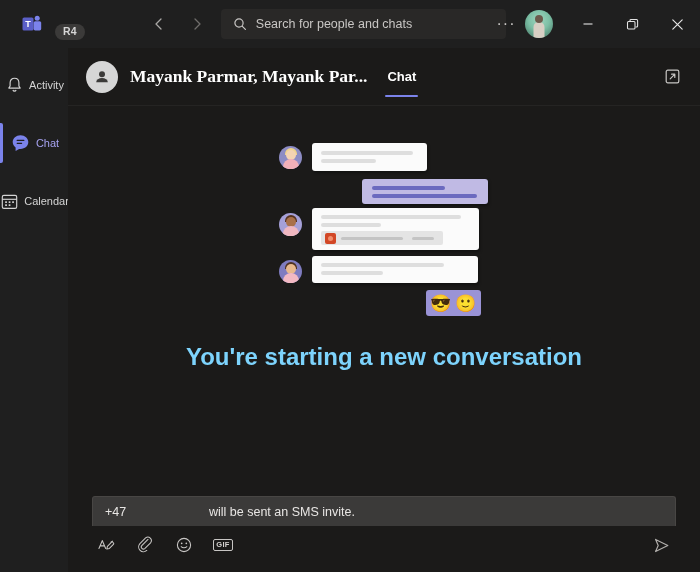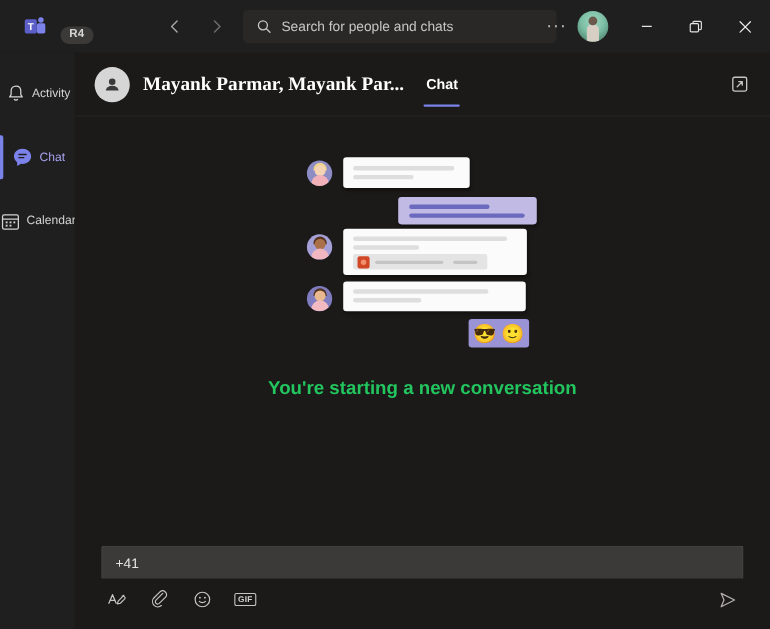--- a/index.html
+++ b/index.html
@@ -336,23 +336,23 @@
     border-radius: 3px;
     display: flex;
     align-items: center;
     justify-content: center;
     gap: 4px;
     font-size: 17px;
     line-height: 1;
   }
   .empty-title {
     margin-top: 20px;
-    font-size: 17px;
+    font-size: 24px;
     font-weight: bold;
-    color: #22c55e;
+    color: #7dd3fc;
   }
   .empty-sub {
     margin-top: 11px;
     font-size: 13.5px;
     color: #d4d2d0;
   }
 
   
   .compose-wrap {
     flex: 0 0 auto;
@@ -593,21 +593,22 @@
             <span>🙂</span>
           </div>
         </div>
 
         <div class="empty-title">You're starting a new conversation</div>
       </div>
 
       <div class="compose-wrap">
 
         <div class="sms-banner">
-          <span class="sms-prefix">+41</span>
+          <span class="sms-prefix">+47</span>
+          <span>will be sent an SMS invite.</span>
         </div>
 
 
         <div class="compose-tools">
 
           <div class="tool">
             <svg width="18" height="18" viewBox="0 0 18 18">
               <path d="M2 12.4 L5.3 4.6 L8.6 12.4 M3.4 9.8 H7.3" stroke="#c8c6c4" stroke-width="1.15" fill="none" stroke-linecap="round" stroke-linejoin="round"></path>
               <path d="M15.6 5.2 L10.4 10.4 L9.8 13 L12.4 12.4 L16.4 8.4 a1.1 1.1 0 0 0 0 -1.6 l-.8 -.8 a1.1 1.1 0 0 0 -1.6 0 z" stroke="#c8c6c4" stroke-width="1.05" fill="none" stroke-linejoin="round"></path>
             </svg>

